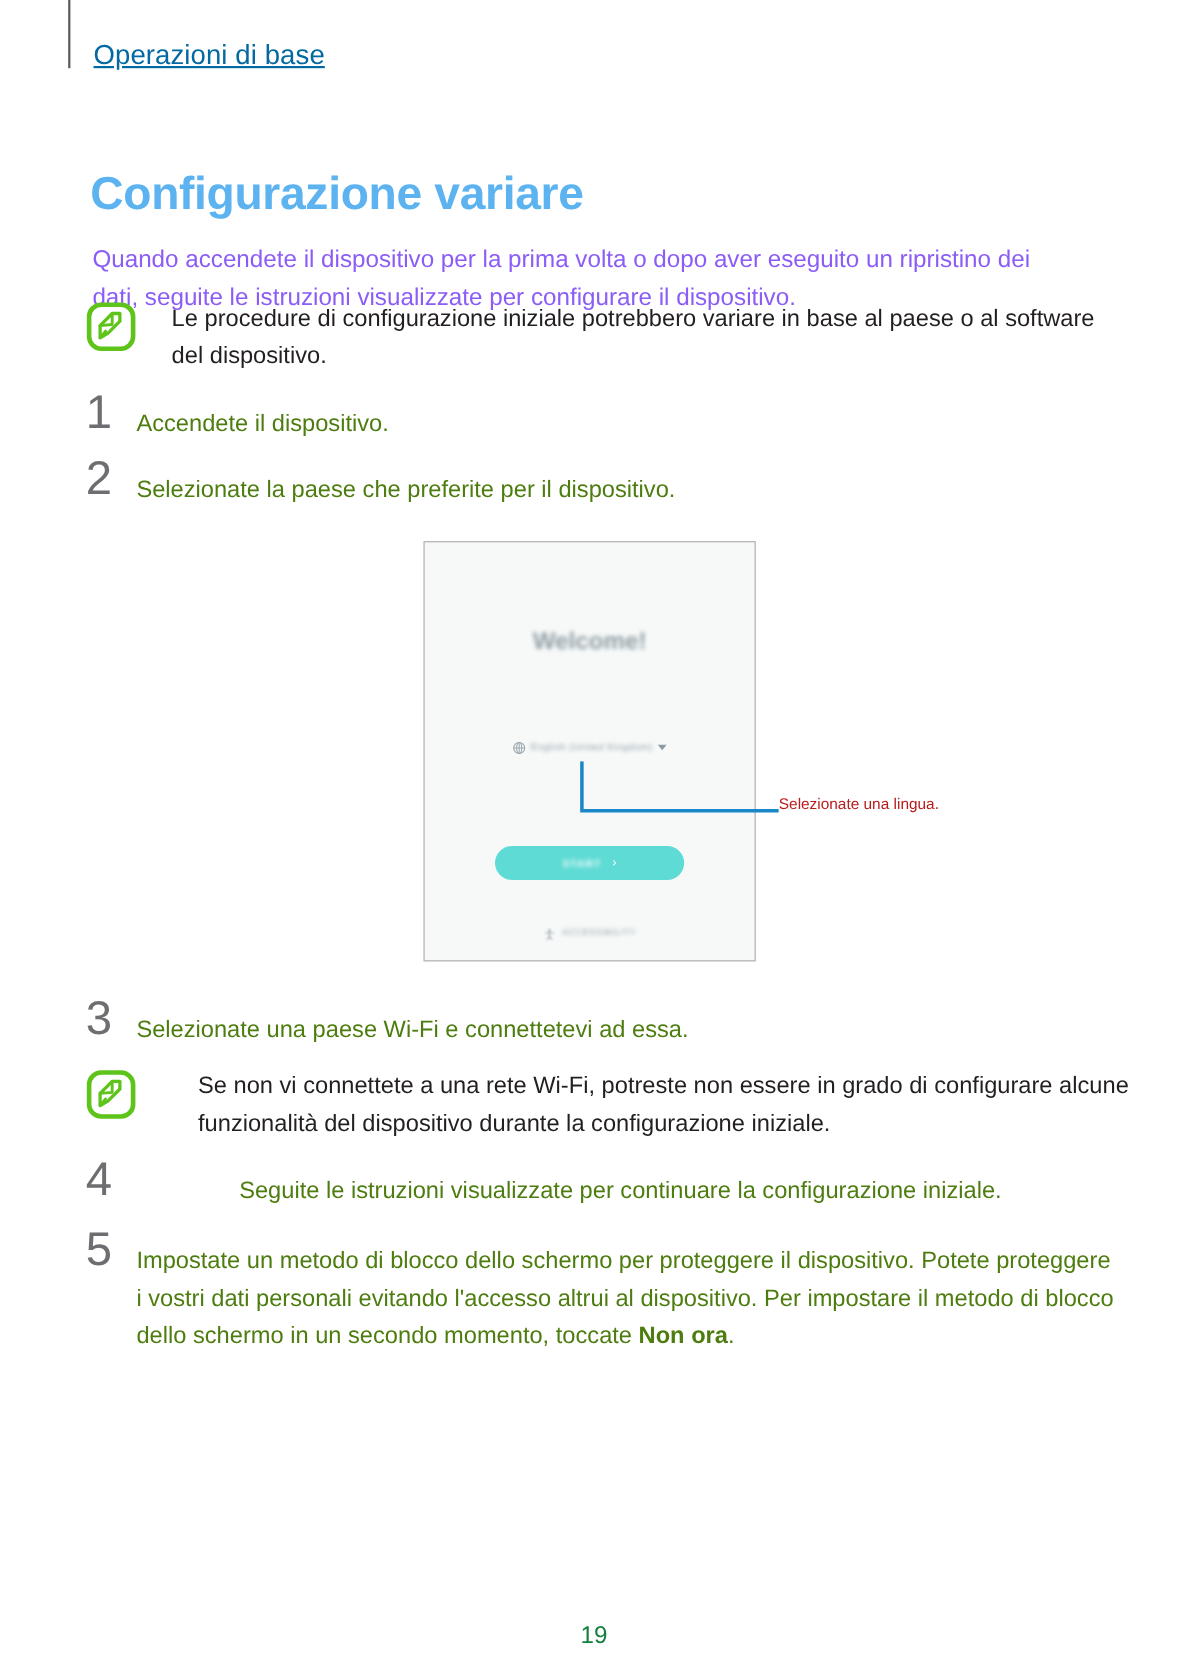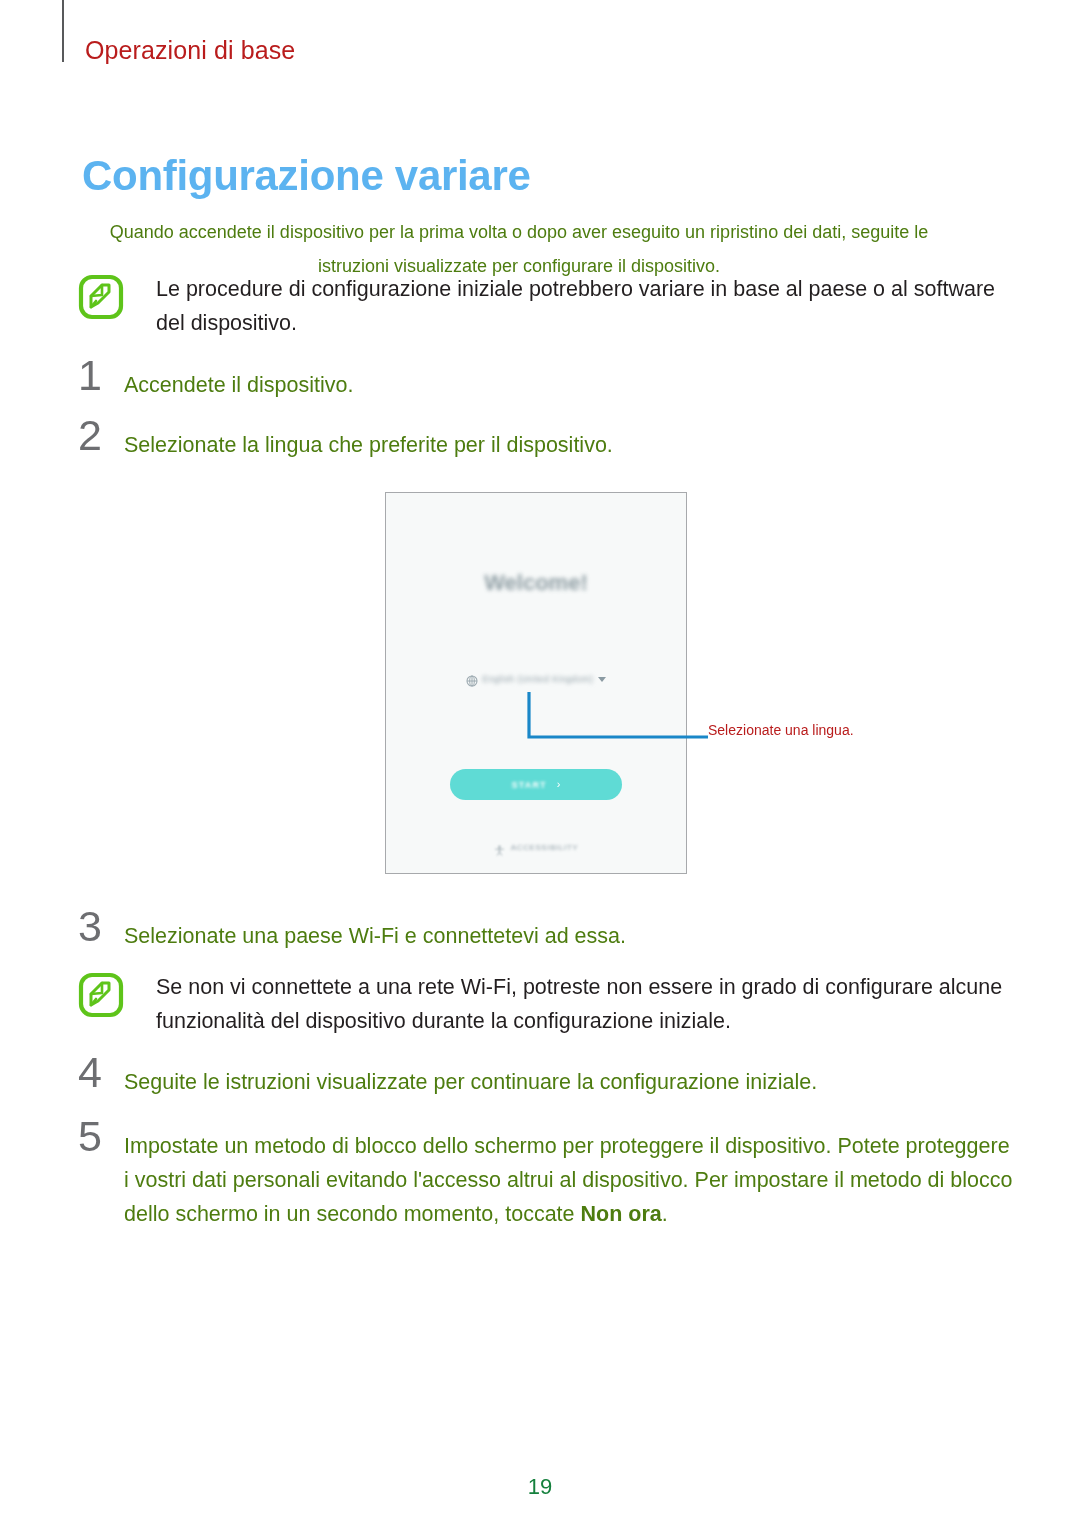--- a/index.html
+++ b/index.html
@@ -30,44 +30,44 @@
     top: 0;
     width: 2px;
     height: 62px;
     background: #58595b;
   }
   #header-title {
     position: absolute;
     left: 85px;
     top: 36px;
     font-size: 25px;
-    color: #b91c1c;
+    color: #0369a1;
     letter-spacing: 0.1px;
     white-space: nowrap;
+    text-decoration: underline;
   }
 
   
   #chapter-title {
     position: absolute;
     left: 82px;
     top: 124px;
     font-size: 42px;
     font-weight: bold;
     color: #5cb3f0;
     letter-spacing: -0.3px;
     white-space: nowrap;
   }
 
   
   .body-para {
     position: absolute;
-    font-size: 18px;
+    font-size: 22px;
     line-height: 34px;
-    color: #4d7c0f;
-    text-align: center;
+    color: #8b5cf6;
   }
   #intro-para {
     left: 84px;
     top: 197px;
     width: 870px;
   }
 
   
   .note-block {
     position: absolute;
@@ -83,21 +83,21 @@
     position: absolute;
     left: 78px;
     top: 0;
     font-size: 21.5px;
     line-height: 34px;
     color: #231f20;
   }
   #note-1 { left: 78px; top: 272px; width: 940px; }
   #note-1 .note-text { width: 862px; }
   #note-2 { left: 78px; top: 970px; width: 940px; }
-  #note-2 .note-text { width: 862px; }
+  #note-2 .note-text { width: 862px; margin-left: 24px; }
 
   
   .step {
     position: absolute;
   }
   .step-num {
     position: absolute;
     left: 0;
     top: -14px;
     width: 44px;
@@ -117,21 +117,21 @@
   }
   .step-text b { font-weight: bold; text-align: center; }
 
   #step-1 { left: 78px; top: 368px; width: 900px; }
   #step-1 .step-text { width: 850px; }
   #step-2 { left: 78px; top: 428px; width: 900px; }
   #step-2 .step-text { width: 850px; }
   #step-3 { left: 78px; top: 919px; width: 900px; }
   #step-3 .step-text { width: 850px; }
   #step-4 { left: 78px; top: 1065px; width: 930px; }
-  #step-4 .step-text { width: 880px; }
+  #step-4 .step-text { width: 880px; text-align: center; }
   #step-5 { left: 78px; top: 1129px; width: 930px; }
   #step-5 .step-text { width: 893px; }
 
   
   #figure-setup {
     position: absolute;
     left: 385px;
     top: 492px;
     width: 302px;
     height: 382px;
@@ -295,21 +295,21 @@
   <div class="note-text">Le procedure di configurazione iniziale potrebbero variare in base al paese o al software del dispositivo.</div>
 </div>
 
 <div id="step-1" class="step">
   <div class="step-num">1</div>
   <div class="step-text">Accendete il dispositivo.</div>
 </div>
 
 <div id="step-2" class="step">
   <div class="step-num">2</div>
-  <div class="step-text">Selezionate la lingua che preferite per il dispositivo.</div>
+  <div class="step-text">Selezionate la paese che preferite per il dispositivo.</div>
 </div>
 
 <div id="figure-setup">
   <div id="device-frame"></div>
 
   <div id="device-welcome">Welcome!</div>
 
   <div id="device-lang-row">
     <span id="globe-icon">
       <svg viewBox="0 0 12 12" width="12" height="12" aria-hidden="true">

